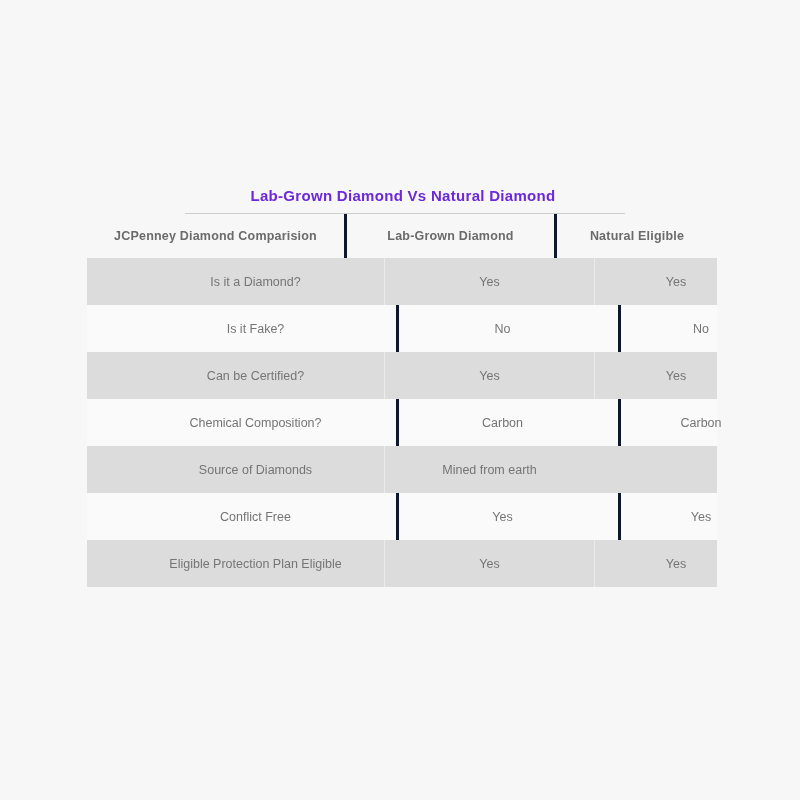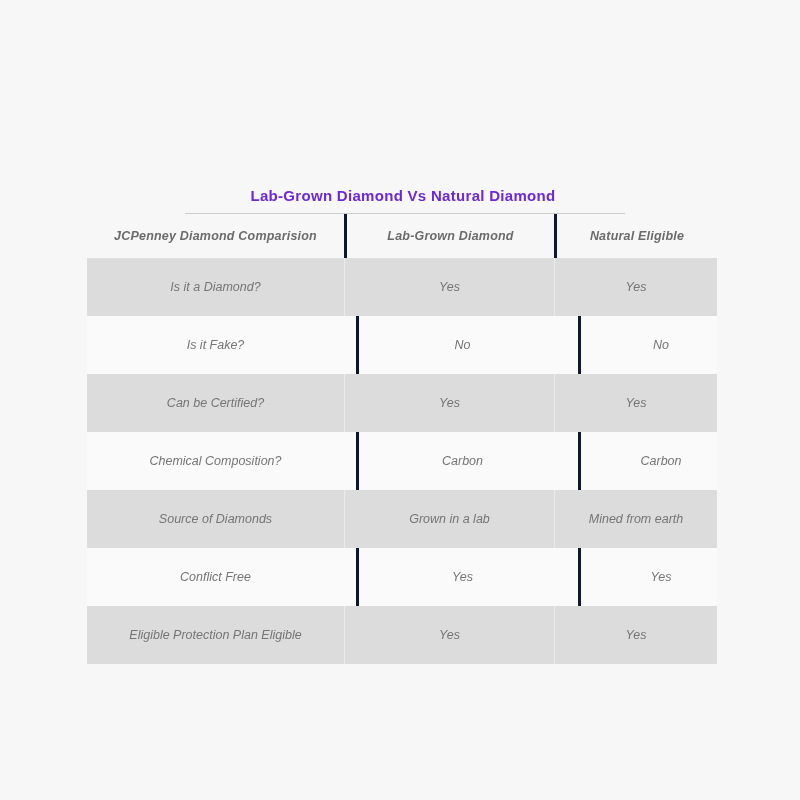--- a/index.html
+++ b/index.html
@@ -47,39 +47,39 @@
   .t-row {
     display: grid;
     grid-template-columns: 257px 210px 163px;
     align-items: center;
   }
   .t-row.header {
     height: 44px;
     background: transparent;
   }
   .t-row.body {
-    height: 58px;
+    height: 47px;
+    padding-left: 40px;
   }
   .t-row.shaded {
     background: #dcdcdc;
   }
   .t-row.plain {
     background: #fafafa;
     gap: 12px;
   }
   .cell {
     text-align: center;
     font-size: 12.5px;
     color: #757575;
     height: 100%;
     display: flex;
     align-items: center;
     justify-content: center;
     box-sizing: border-box;
-    font-style: italic;
   }
   .t-row.header .cell {
     font-weight: bold;
     color: #6b6b6b;
     font-size: 12.5px;
     letter-spacing: 0.2px;
   }
   .cell.sep {
     border-left: 3px solid #0f172a;
   }
@@ -123,21 +123,20 @@
       </div>
 
       <div class="t-row body plain">
         <div class="cell">Chemical Composition?</div>
         <div class="cell sep">Carbon</div>
         <div class="cell sep">Carbon</div>
       </div>
 
       <div class="t-row body shaded">
         <div class="cell">Source of Diamonds</div>
-        <div class="cell sep">Grown in a lab</div>
         <div class="cell sep">Mined from earth</div>
       </div>
 
       <div class="t-row body plain">
         <div class="cell">Conflict Free</div>
         <div class="cell sep">Yes</div>
         <div class="cell sep">Yes</div>
       </div>
 
       <div class="t-row body shaded">

